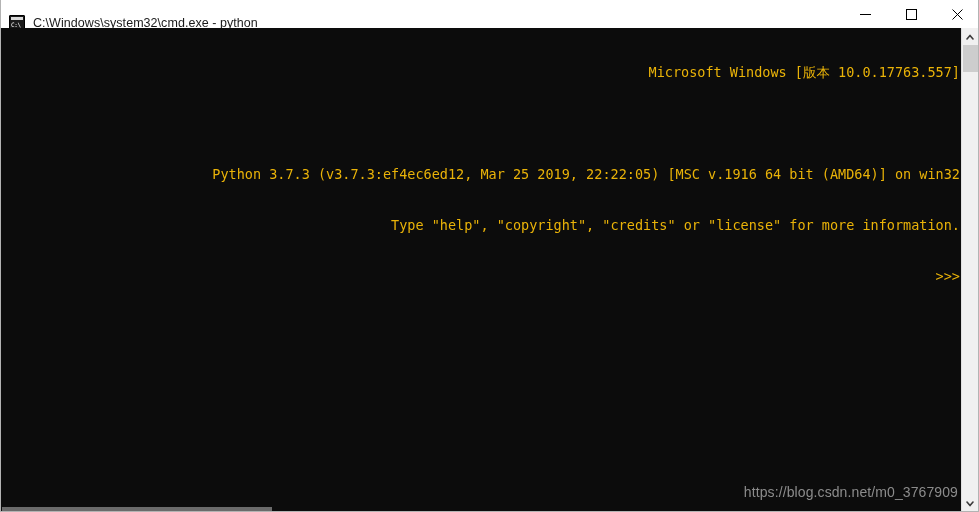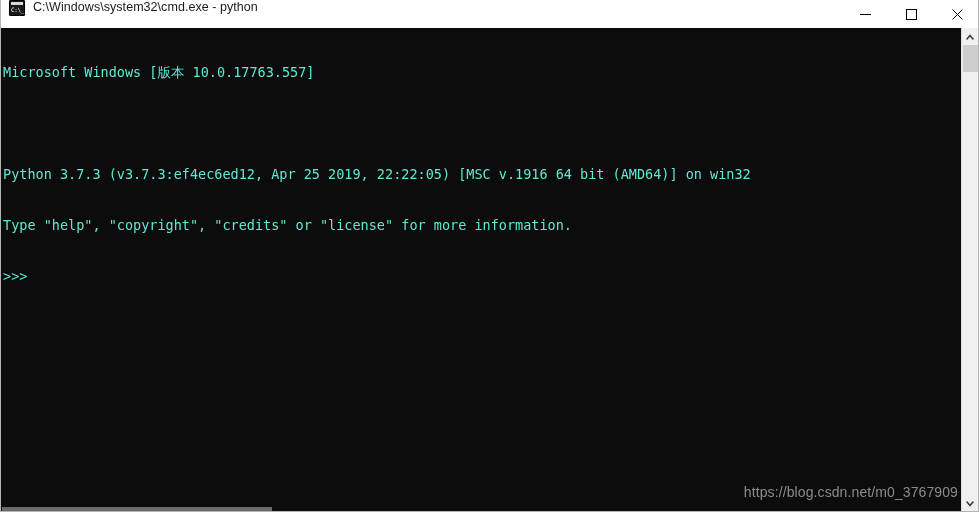--- a/index.html
+++ b/index.html
@@ -27,20 +27,21 @@
   }
 
   
   #titlebar {
     position: absolute;
     left: 0; top: 0;
     width: 979px;
     height: 46px;
     background: #ffffff;
     display: flex;
+    align-items: center;
     border-bottom: 1px solid #e8e8e8;
     box-sizing: border-box;
   }
 
   #app-icon {
     width: 16px;
     height: 16px;
     margin-left: 8px;
     margin-right: 8px;
     background: #1a1a1a;
@@ -110,23 +111,24 @@
   }
 
   #console-text {
     position: absolute;
     left: 2px;
     top: 2px;
     right: 20px;
     font-family: "DejaVu Sans Mono", "Liberation Mono", monospace;
     font-size: 13.5px;
     line-height: 17px;
-    color: #5eead4;
+    color: #eab308;
     white-space: pre;
     letter-spacing: 0px;
+    text-align: right;
   }
   .cline {
     height: 17px;
     white-space: pre;
     display: block;
   }
 
   #watermark {
     position: absolute;
     right: 22px;
@@ -214,21 +216,21 @@
           <line x1="10.5" y1="0.5" x2="0.5" y2="10.5" stroke="#000000" stroke-width="1"></line>
         </svg>
       </button>
     </div>
   </div>
 
   <div id="console">
     <div id="console-text">
       <span class="cline">Microsoft Windows [版本 10.0.17763.557]</span>
       <span class="cline"></span>
-      <span class="cline">Python 3.7.3 (v3.7.3:ef4ec6ed12, Apr 25 2019, 22:22:05) [MSC v.1916 64 bit (AMD64)] on win32</span>
+      <span class="cline">Python 3.7.3 (v3.7.3:ef4ec6ed12, Mar 25 2019, 22:22:05) [MSC v.1916 64 bit (AMD64)] on win32</span>
       <span class="cline">Type "help", "copyright", "credits" or "license" for more information.</span>
       <span class="cline">&gt;&gt;&gt;</span>
     </div>
 
     <div id="watermark">https://blog.csdn.net/m0_3767909</div>
 
     <div id="hscroll">
       <div id="hscroll-thumb"></div>
     </div>
   </div>

